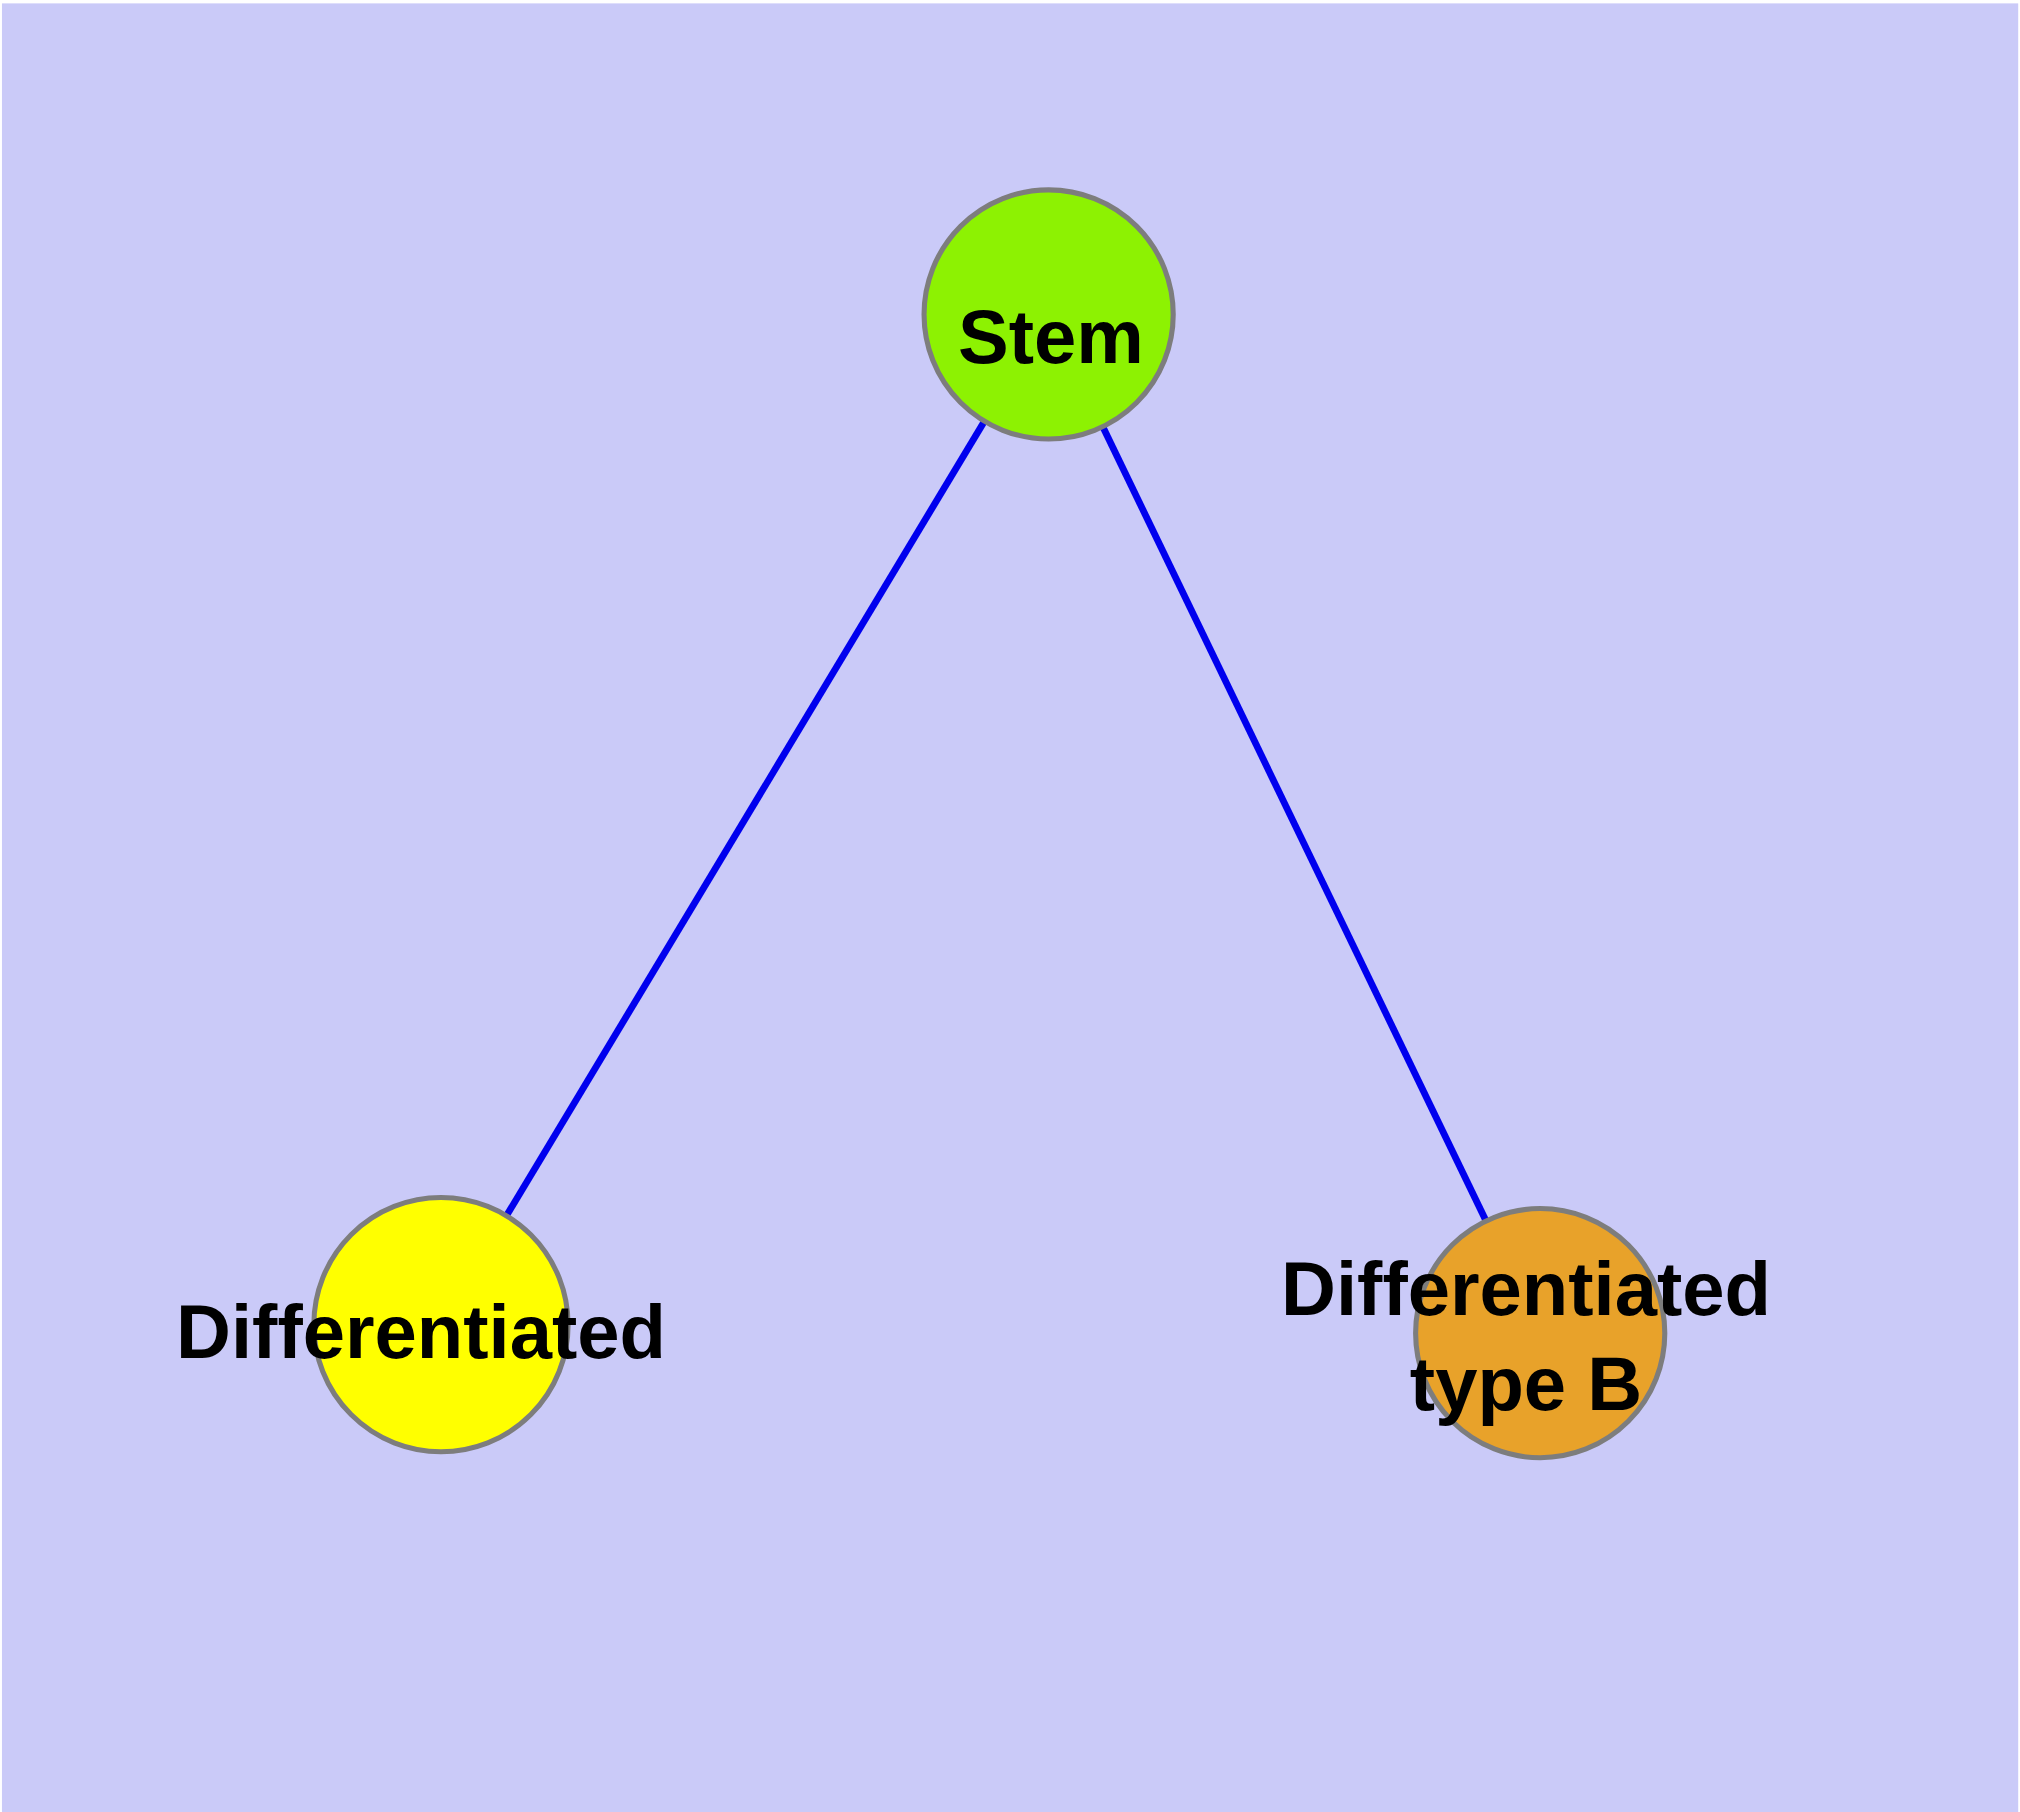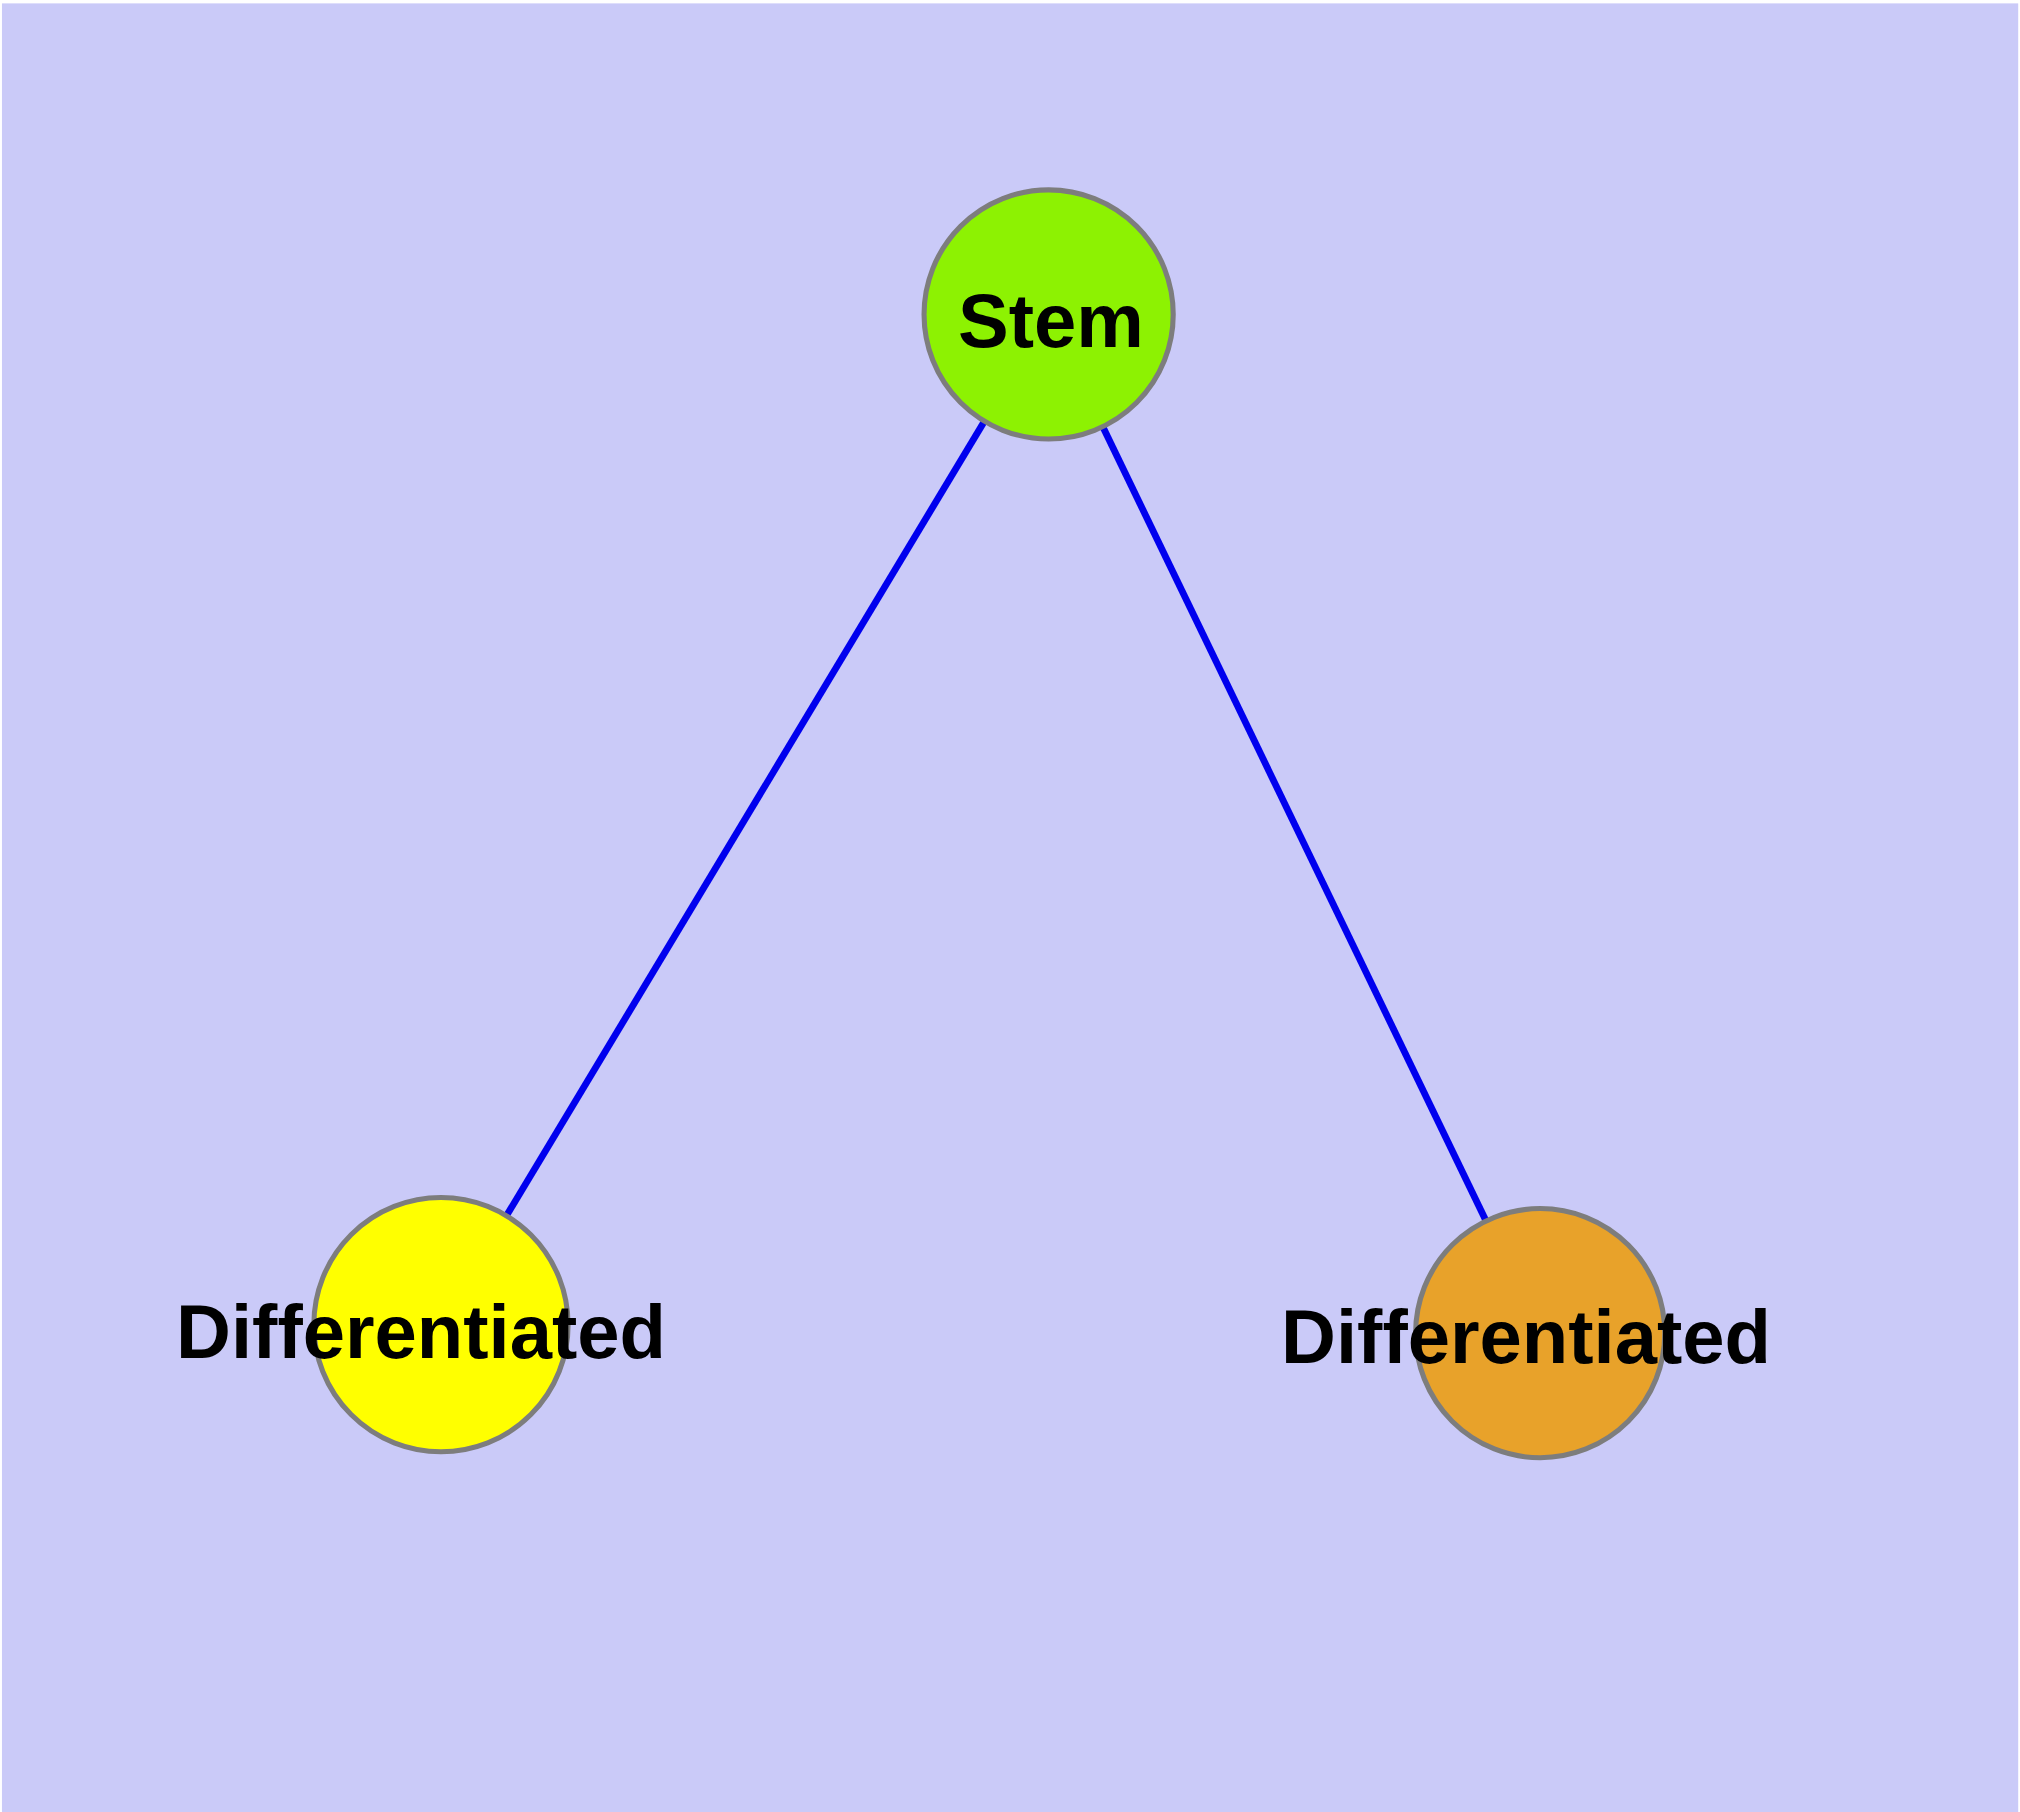--- a/index.html
+++ b/index.html
@@ -32,21 +32,21 @@
     position: absolute;
     transform: translate(-50%, -50%);
     color: #000000;
     font-weight: bold;
     font-size: 76px;
     line-height: 95px;
     text-align: center;
     white-space: nowrap;
     letter-spacing: 0px;
   }
-  .label-stem   { left: 1051px; top: 320px; }
+  .label-stem   { left: 1051px; top: 336px; }
   .label-type-a { left: 421px;  top: 1331px; }
   .label-type-b { left: 1526px; top: 1336px; }
 </style>
 </head>
 <body>
 
 <div class="stage">
 
   <svg width="2021" height="1812" viewBox="0 0 2384 2138">
 
@@ -61,16 +61,17 @@
   </svg>
 
   <div class="node-label label-stem">Stem</div>
 
   <div class="node-label label-type-a">
     <div>Differentiated</div>
   </div>
 
   <div class="node-label label-type-b">
     <div>Differentiated</div>
+    <div>type B</div>
   </div>
 
 </div>
 
 
 </body></html>

